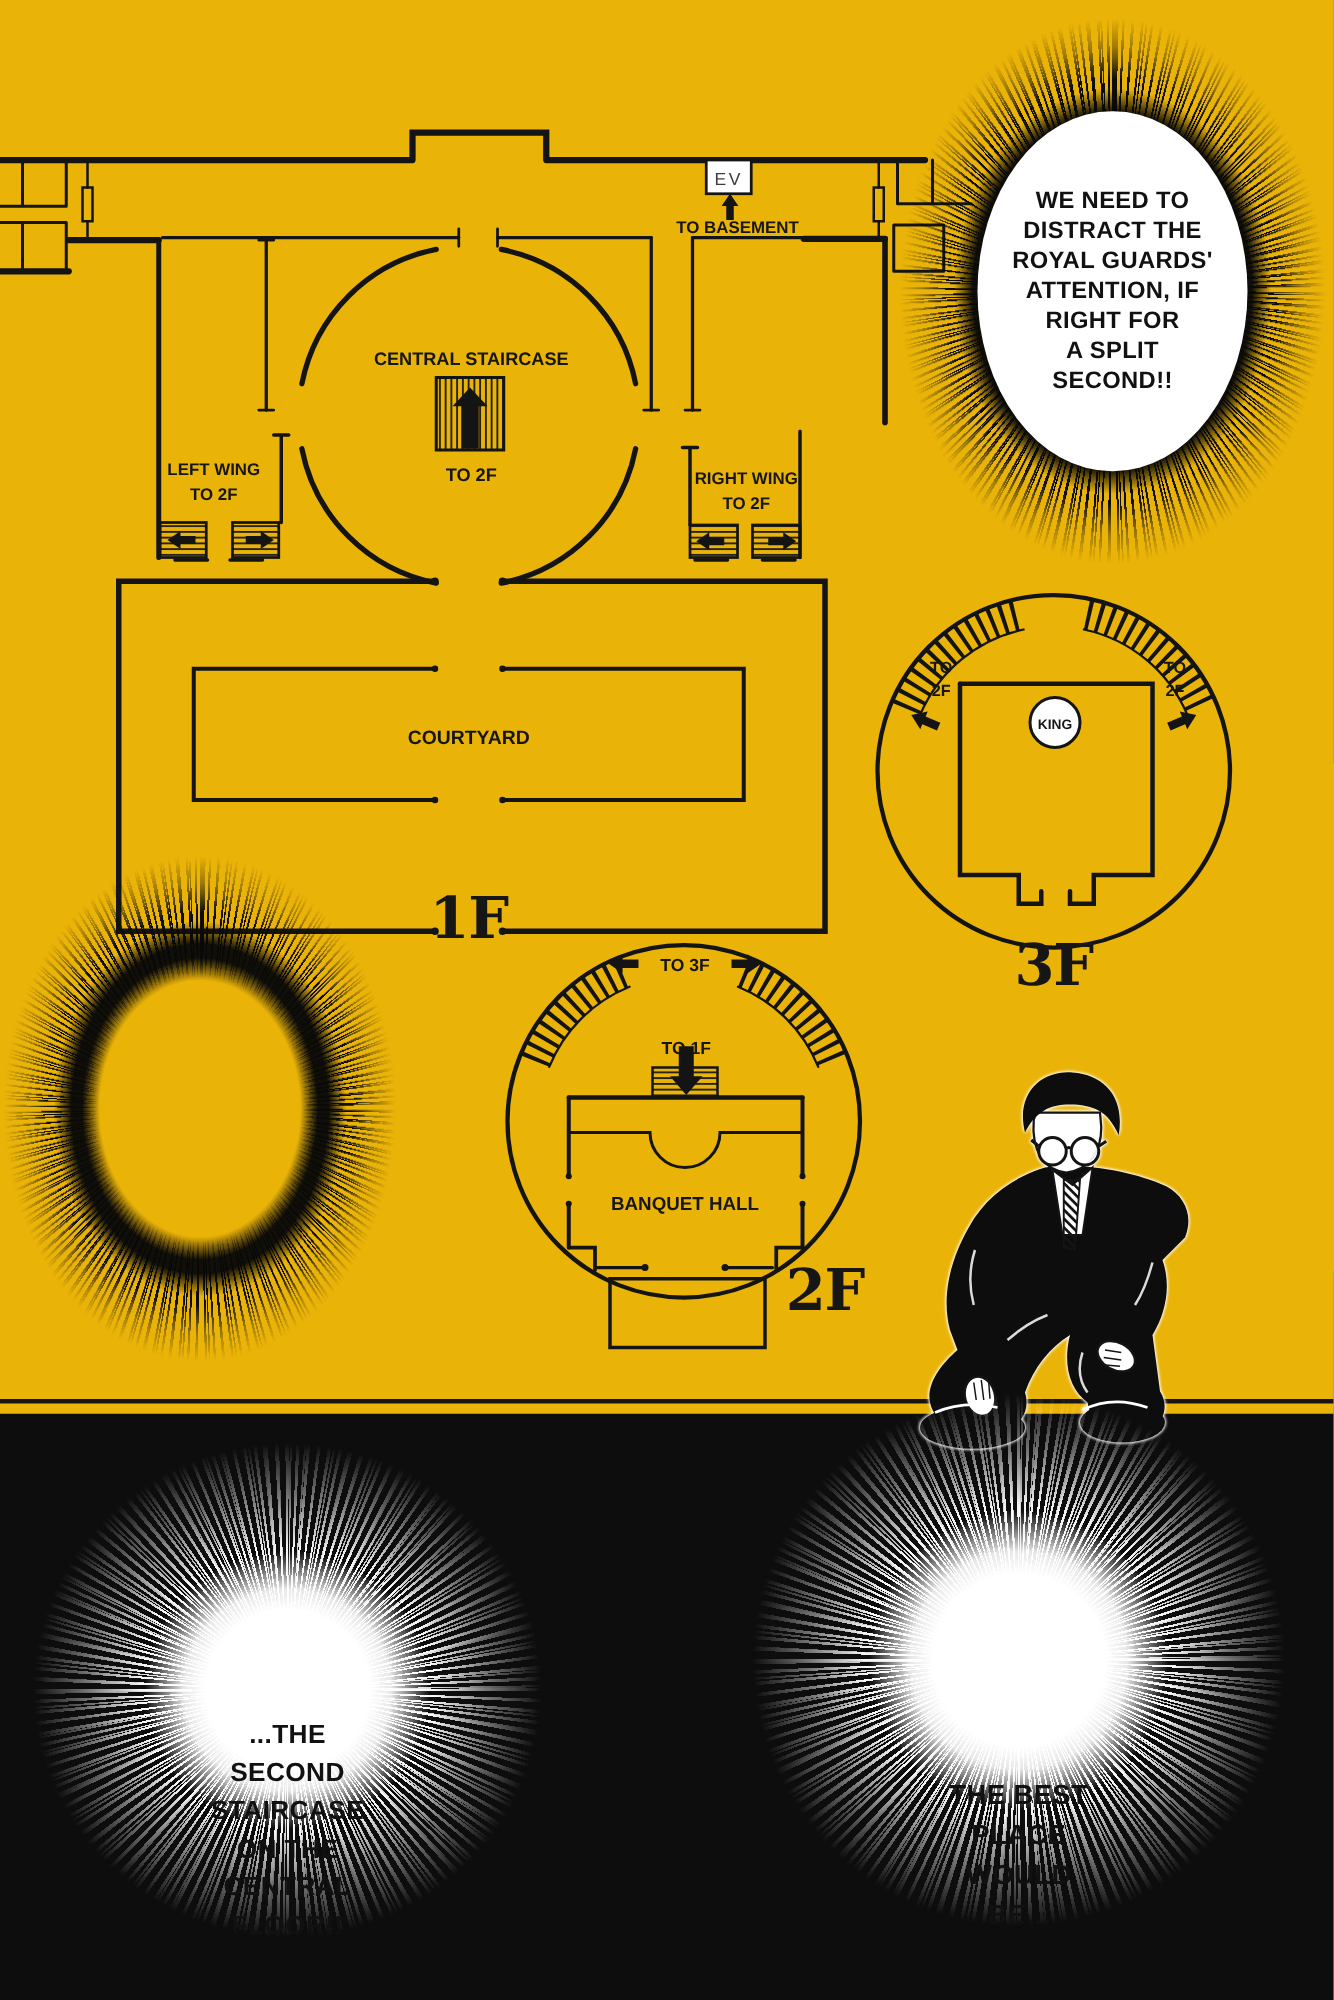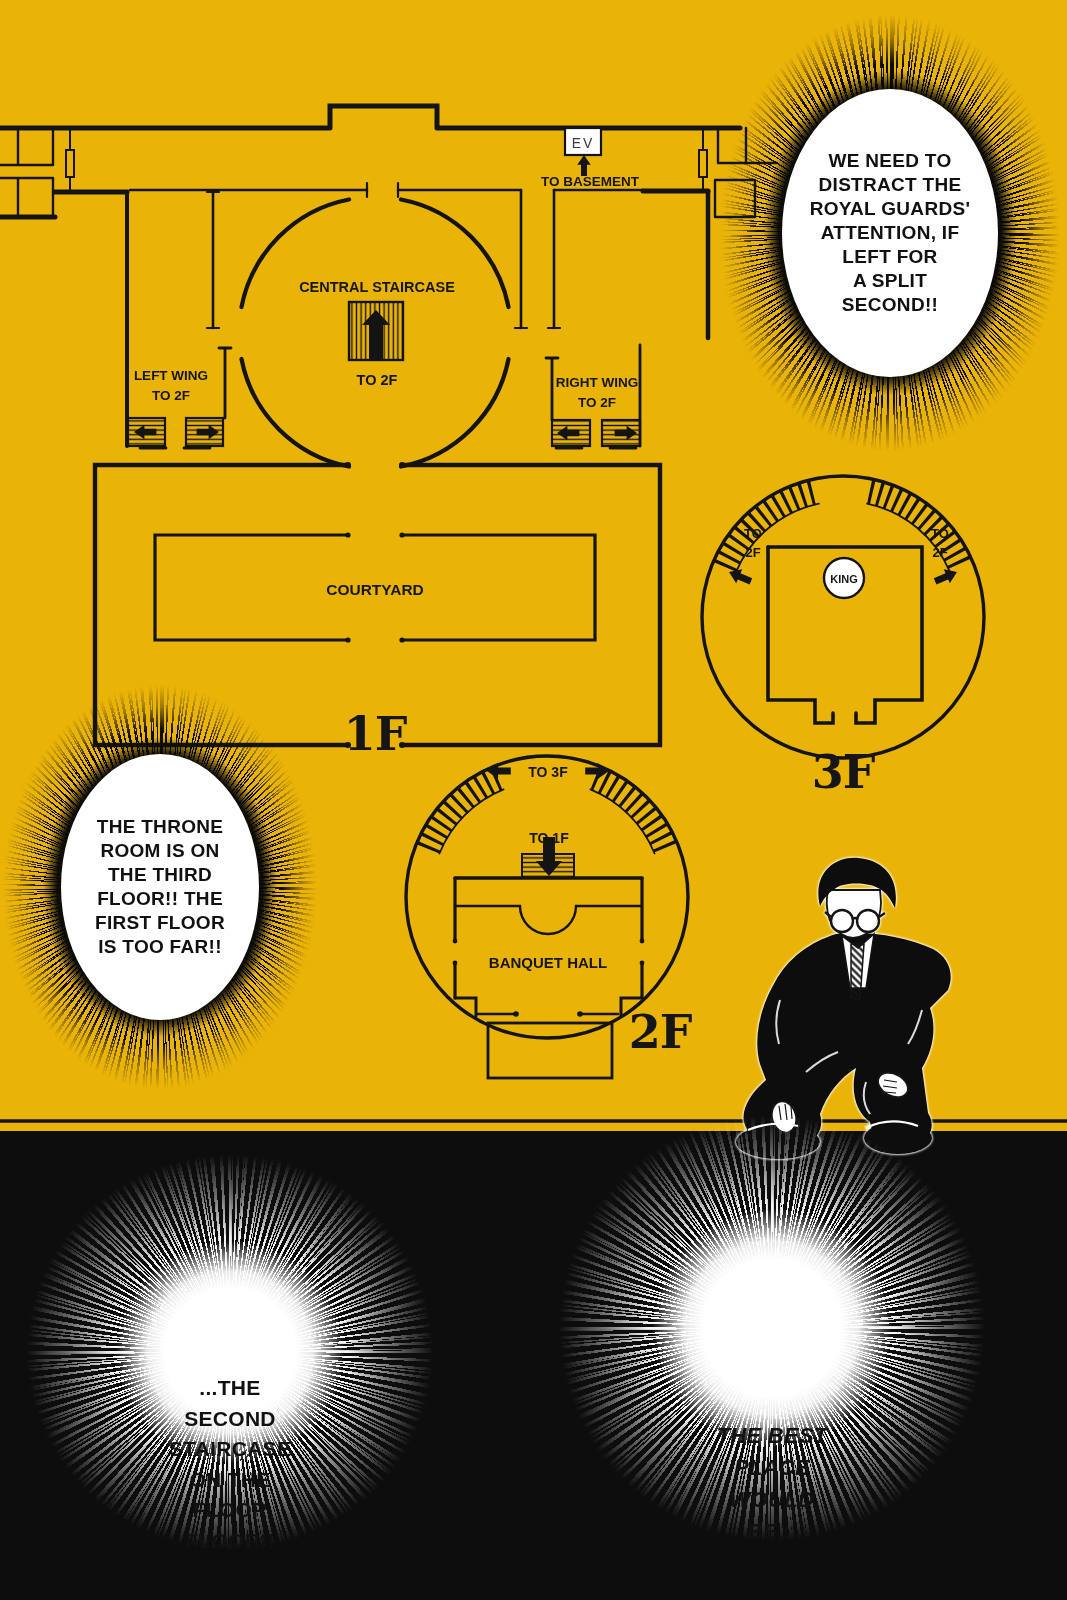--- a/index.html
+++ b/index.html
@@ -212,53 +212,45 @@
 </svg>
 
   <div class="bubble" style="left:722px;top:18px;width:336px;height:430px;">
     <div class="rays"></div>
     <div class="ring"></div>
     <div class="core">
       <div>WE NEED TO</div>
       <div>DISTRACT THE</div>
       <div>ROYAL GUARDS'</div>
       <div>ATTENTION, IF</div>
-      <div>LEFT FOR</div>
+      <div>RIGHT FOR</div>
       <div>A SPLIT</div>
       <div>SECOND!!</div>
     </div>
   </div>
 
   <div class="bubble" style="left:5px;top:688px;width:310px;height:398px;">
     <div class="rays"></div>
     <div class="ring"></div>
-    <div class="core">
-      <div>THE THRONE</div>
-      <div>ROOM IS ON</div>
-      <div>THE THIRD</div>
-      <div>FLOOR!! THE</div>
-      <div>FIRST FLOOR</div>
-      <div>IS TOO FAR!!</div>
-    </div>
   </div>
 
   <div class="explosion" style="left:20px;top:1148px;width:420px;height:408px;">
     <div class="rays"></div>
     <div class="core"></div>
     <div class="txt" style="font-size:21px;">
       <div>...THE</div>
       <div>SECOND</div>
       <div>STAIRCASE</div>
       <div>ON THE</div>
-      <div>FLOOR</div>
+      <div>CENTRAL</div>
       <div>FLOOR!!</div>
     </div>
   </div>
 
-  <div class="explosion" style="left:552px;top:1108px;width:440px;height:440px;font-style:italic;">
+  <div class="explosion" style="left:595px;top:1108px;width:440px;height:440px;">
     <div class="rays"></div>
     <div class="core"></div>
     <div class="txt" style="font-size:22px;">
       <div>THE BEST</div>
       <div>PLACE</div>
       <div>WOULD</div>
       <div>BE...</div>
     </div>
   </div>
 

